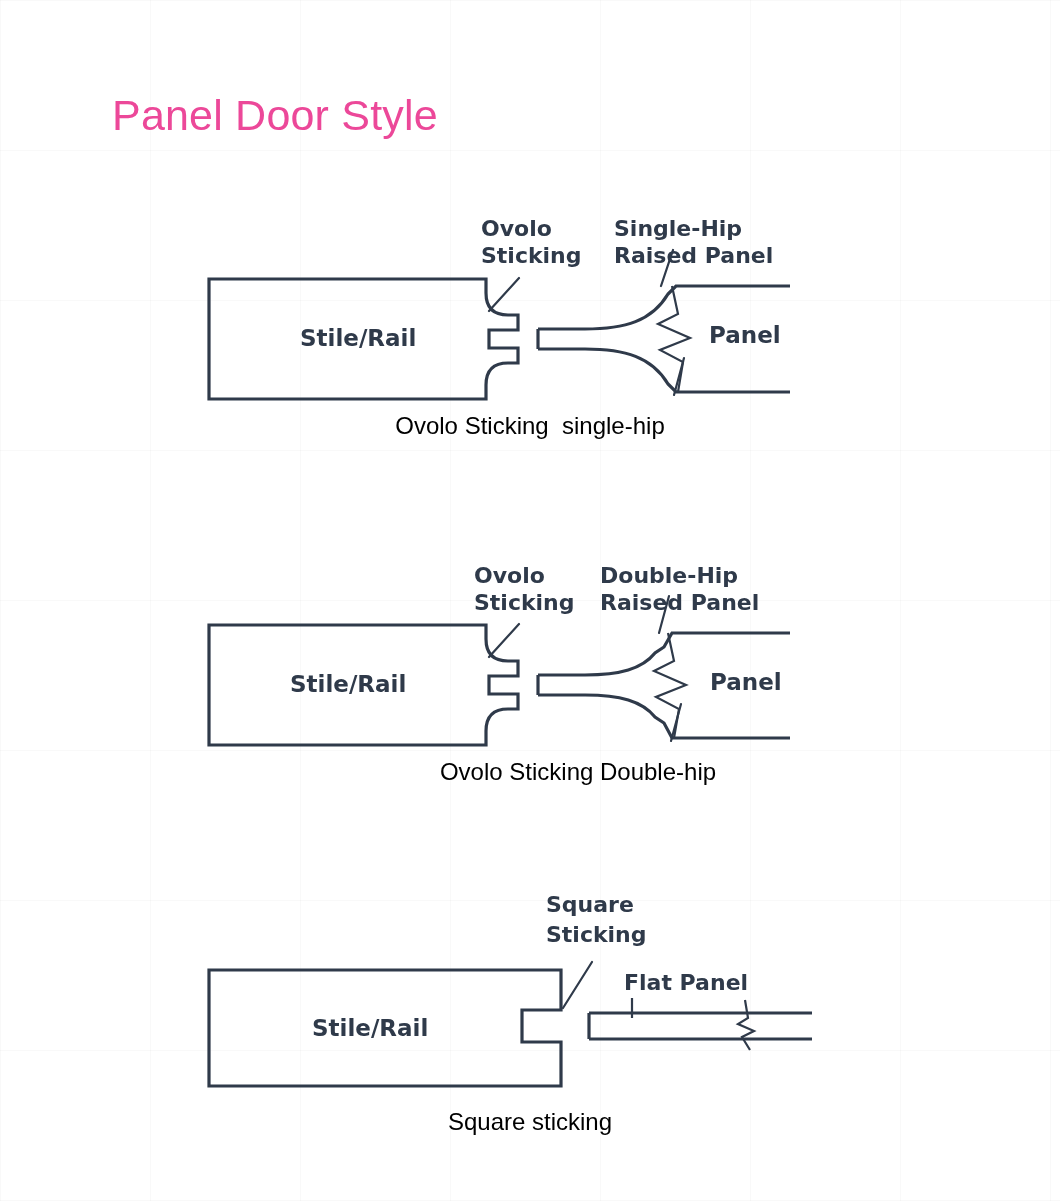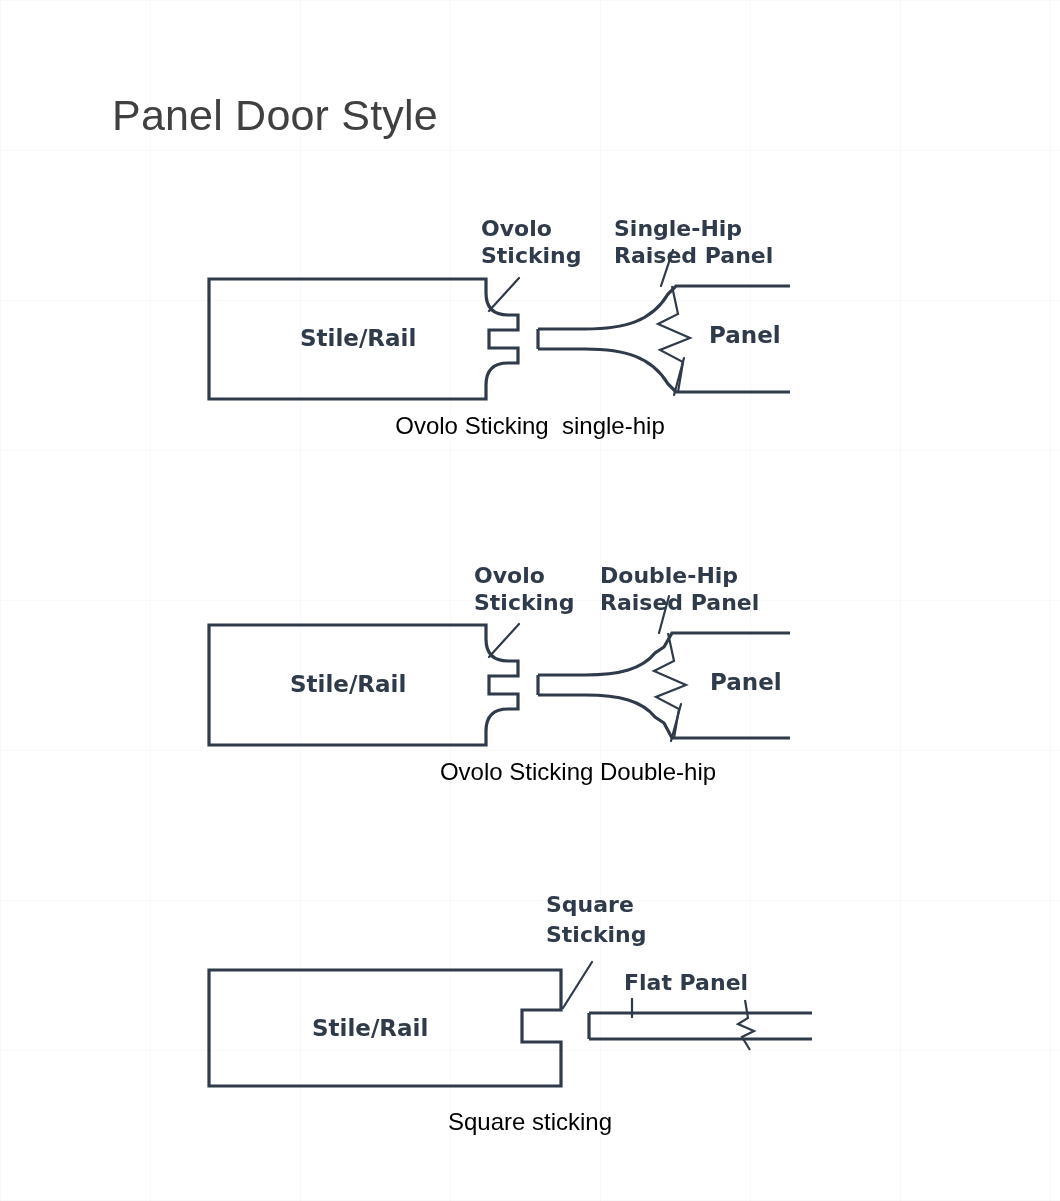--- a/index.html
+++ b/index.html
@@ -26,21 +26,21 @@
     background-size: 150px 150px;
     pointer-events: none;
   }
 
   .page-title {
     position: absolute;
     left: 112px;
     top: 62px;
     font-size: 43px;
     font-weight: 400;
-    color: #404040;
+    color: #ec4899;
     letter-spacing: 0.2px;
     white-space: nowrap;
   }
 
   .figure {
     position: absolute;
     left: 0;
     width: 1060px;
   }
   #figure-1 { top: 190px;  height: 270px; }

